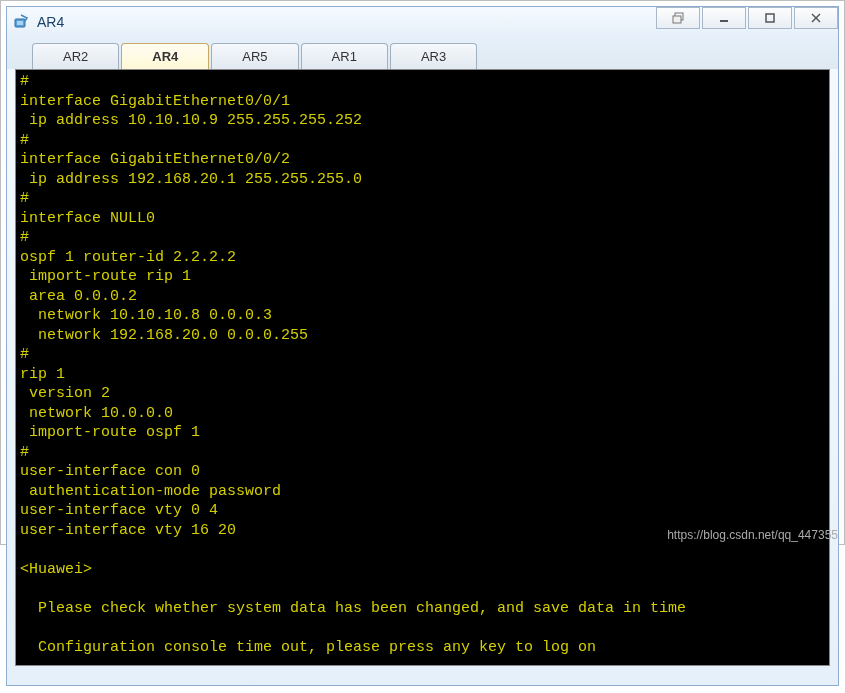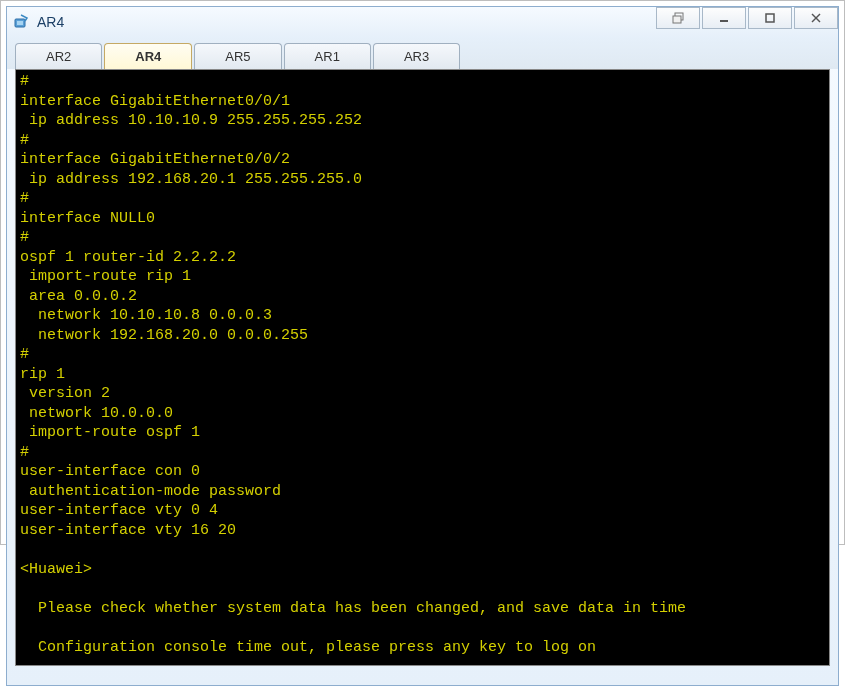--- a/index.html
+++ b/index.html
@@ -72,20 +72,21 @@
       color: #555;
       cursor: pointer;
     }
     .tabs-container {
       padding: 6px 8px 0 8px;
       background: linear-gradient(#e6f0fa, #dfe9f2);
     }
     .tabs {
       display: flex;
       gap: 2px;
+      margin-left: 17px;
     }
     .tab {
       padding: 5px 30px;
       border: 1px solid #a0b0c0;
       border-bottom: none;
       border-radius: 4px 4px 0 0;
       background: linear-gradient(#f5f8fc, #e2e9f0);
       font-size: 13px;
       color: #333;
       cursor: pointer;
@@ -219,13 +220,14 @@
 
 &lt;Huawei&gt;
 
   Please check whether system data has been changed, and save data in time
 
   Configuration console time out, please press any key to log on
 </div>
     </div>
   </div>
 
+  <div class="watermark">https://blog.csdn.net/qq_447355</div>
 </div>
 
 </body></html>

